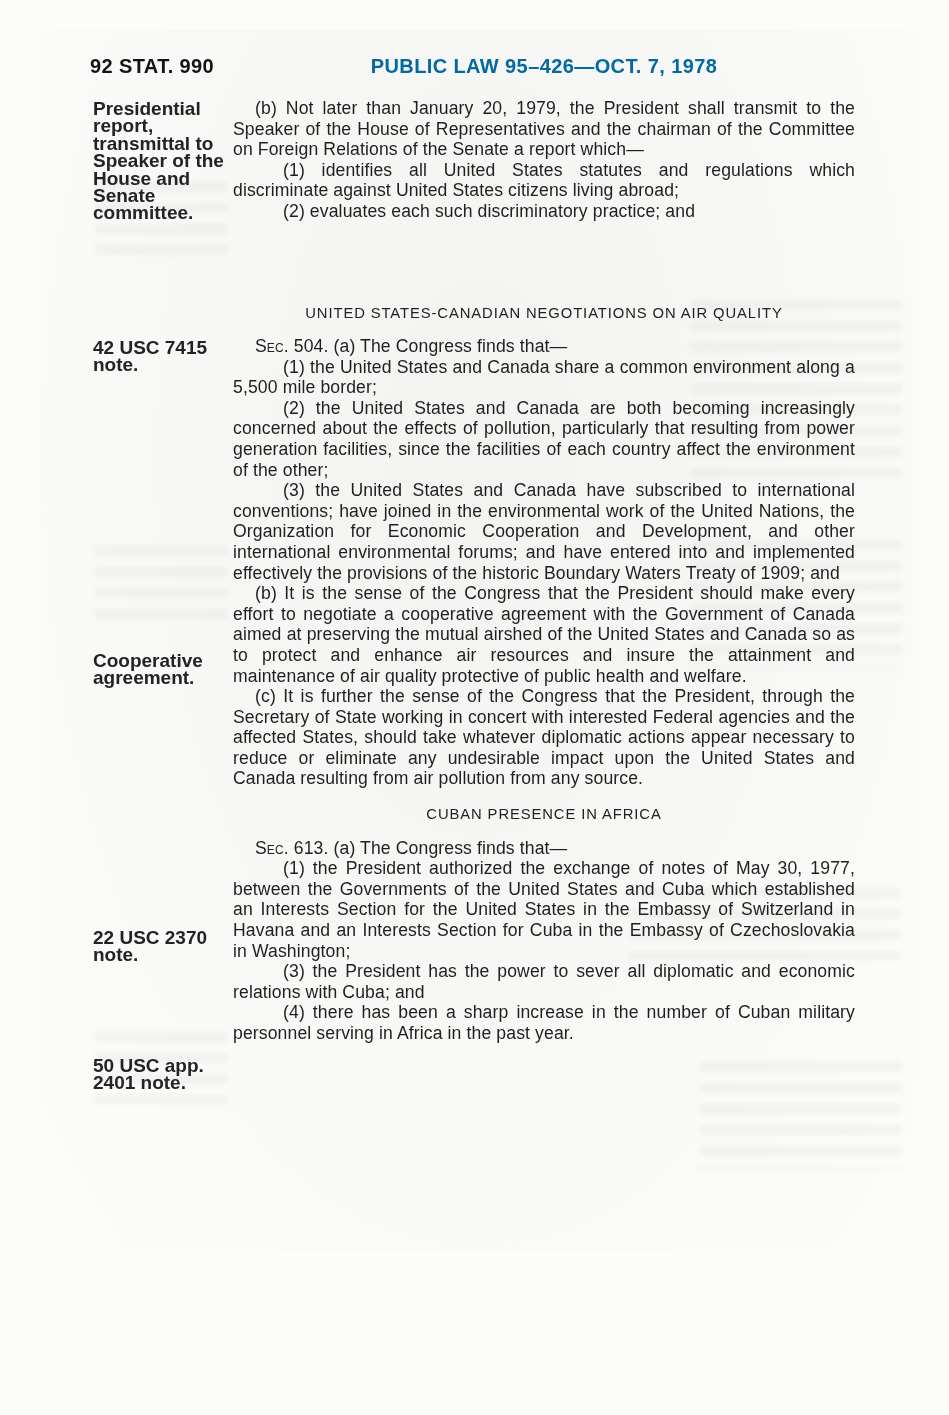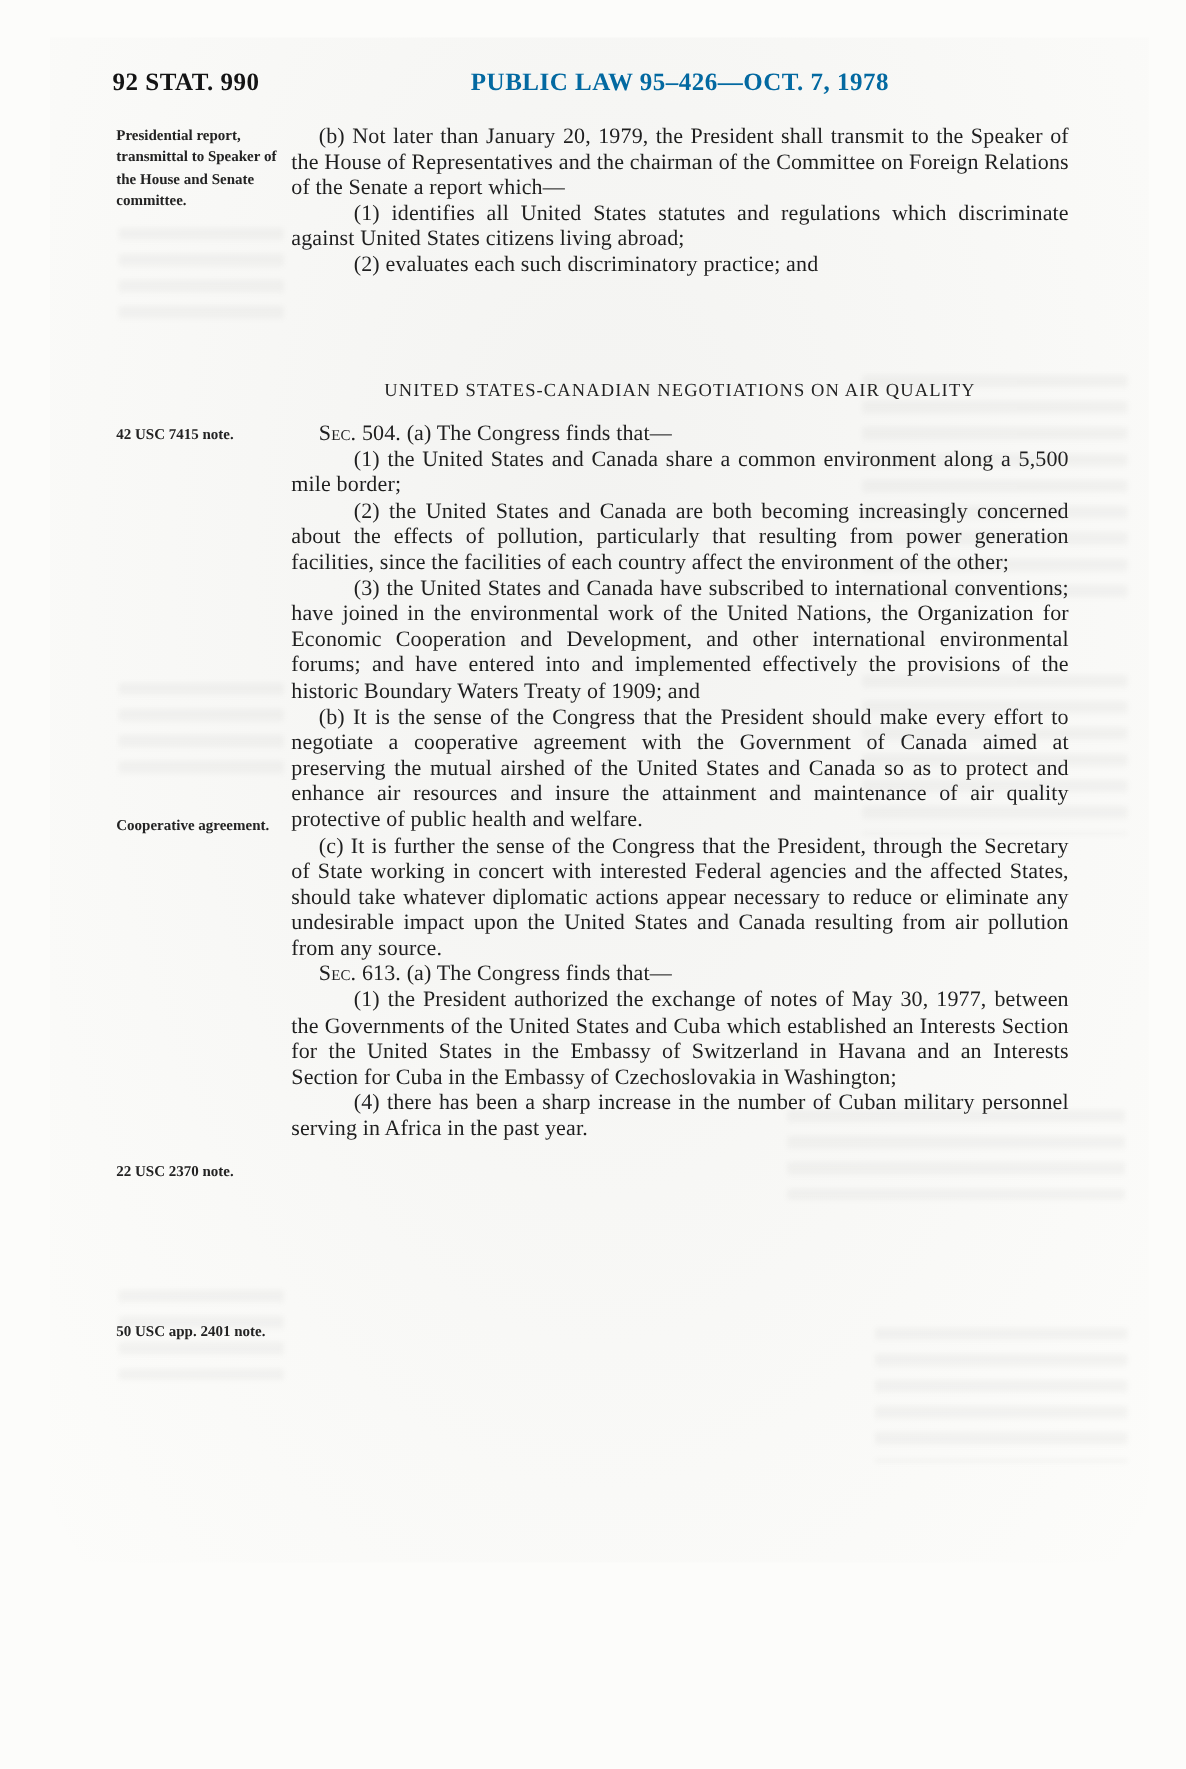--- a/index.html
+++ b/index.html
@@ -1,40 +1,40 @@
 <!DOCTYPE html>
 <html><head>
 <meta charset="utf-8">
 <style>
   html,body{margin:0;padding:0;background:#ffffff;}
   .page{
     position:relative;
     width:949px;height:1415px;
     background:#fcfcfa;
     overflow:hidden;
-    font-family:Liberation Serif, serif;
+    font-family:Liberation Sans, sans-serif;
     color:#1f1f1f;
   }
   
   .page::before{
     content:"";position:absolute;left:40px;top:30px;right:30px;height:1220px;
     background:radial-gradient(ellipse at 50% 35%, rgba(120,120,118,0.07), rgba(120,120,118,0.02) 70%, transparent 100%);
     pointer-events:none;
   }
   .header-stat{
     position:absolute;left:90px;top:55px;
     font-size:20px;font-weight:bold;letter-spacing:0.4px;color:#141414;
   }
   .header-law{
     position:absolute;left:233px;top:55px;width:622px;
     text-align:center;font-size:20px;font-weight:bold;letter-spacing:0.4px;color:#0369a1;
   }
   .margin-note{
     position:absolute;left:93px;width:134px;
-    font-size:12px;font-weight:bold;line-height:17.4px;
+    font-size:19px;font-weight:bold;line-height:17.4px;
     color:#232323;text-align:left;
   }
   .body-col{
     position:absolute;left:233px;width:622px;
     font-size:17.6px;line-height:20.6px;
     letter-spacing:0.12px;
     text-align:justify;
   }
   .para{margin:0;text-indent:22px;}
   .sub{margin:0;text-indent:50px;}
@@ -89,19 +89,21 @@
   <div class="body-col crosshead" style="top:303px;text-align:center;">UNITED STATES-CANADIAN NEGOTIATIONS ON AIR QUALITY</div>
 
   <div class="body-col" style="top:336px;">
     <p class="para"><span class="sc">Sec. 504.</span><span> (a) The Congress finds that—</span></p>
     <p class="sub">(1) the United States and Canada share a common environment along a 5,500 mile border;</p>
     <p class="sub">(2) the United States and Canada are both becoming increasingly concerned about the effects of pollution, particularly that resulting from power generation facilities, since the facilities of each country affect the environment of the other;</p>
     <p class="sub">(3) the United States and Canada have subscribed to international conventions; have joined in the environmental work of the United Nations, the Organization for Economic Cooperation and Development, and other international environmental forums; and have entered into and implemented effectively the provisions of the historic Boundary Waters Treaty of 1909; and</p>
     <p class="para">(b) It is the sense of the Congress that the President should make every effort to negotiate a cooperative agreement with the Government of Canada aimed at preserving the mutual airshed of the United States and Canada so as to protect and enhance air resources and insure the attainment and maintenance of air quality protective of public health and welfare.</p>
     <p class="para">(c) It is further the sense of the Congress that the President, through the Secretary of State working in concert with interested Federal agencies and the affected States, should take whatever diplomatic actions appear necessary to reduce or eliminate any undesirable impact upon the United States and Canada resulting from air pollution from any source.</p>
 
+    <h2 class="crosshead crosshead-flow">CUBAN PRESENCE IN AFRICA</h2>
 
     <p class="para"><span class="sc">Sec. 613.</span><span> (a) The Congress finds that—</span></p>
     <p class="sub">(1) the President authorized the exchange of notes of May 30, 1977, between the Governments of the United States and Cuba which established an Interests Section for the United States in the Embassy of Switzerland in Havana and an Interests Section for Cuba in the Embassy of Czechoslovakia in Washington;</p>
+    <p class="sub">(3) the President has the power to sever all diplomatic and economic relations with Cuba; and</p>
     <p class="sub">(4) there has been a sharp increase in the number of Cuban military personnel serving in Africa in the past year.</p>
   </div>
 
 </div>
 
 </body></html>

